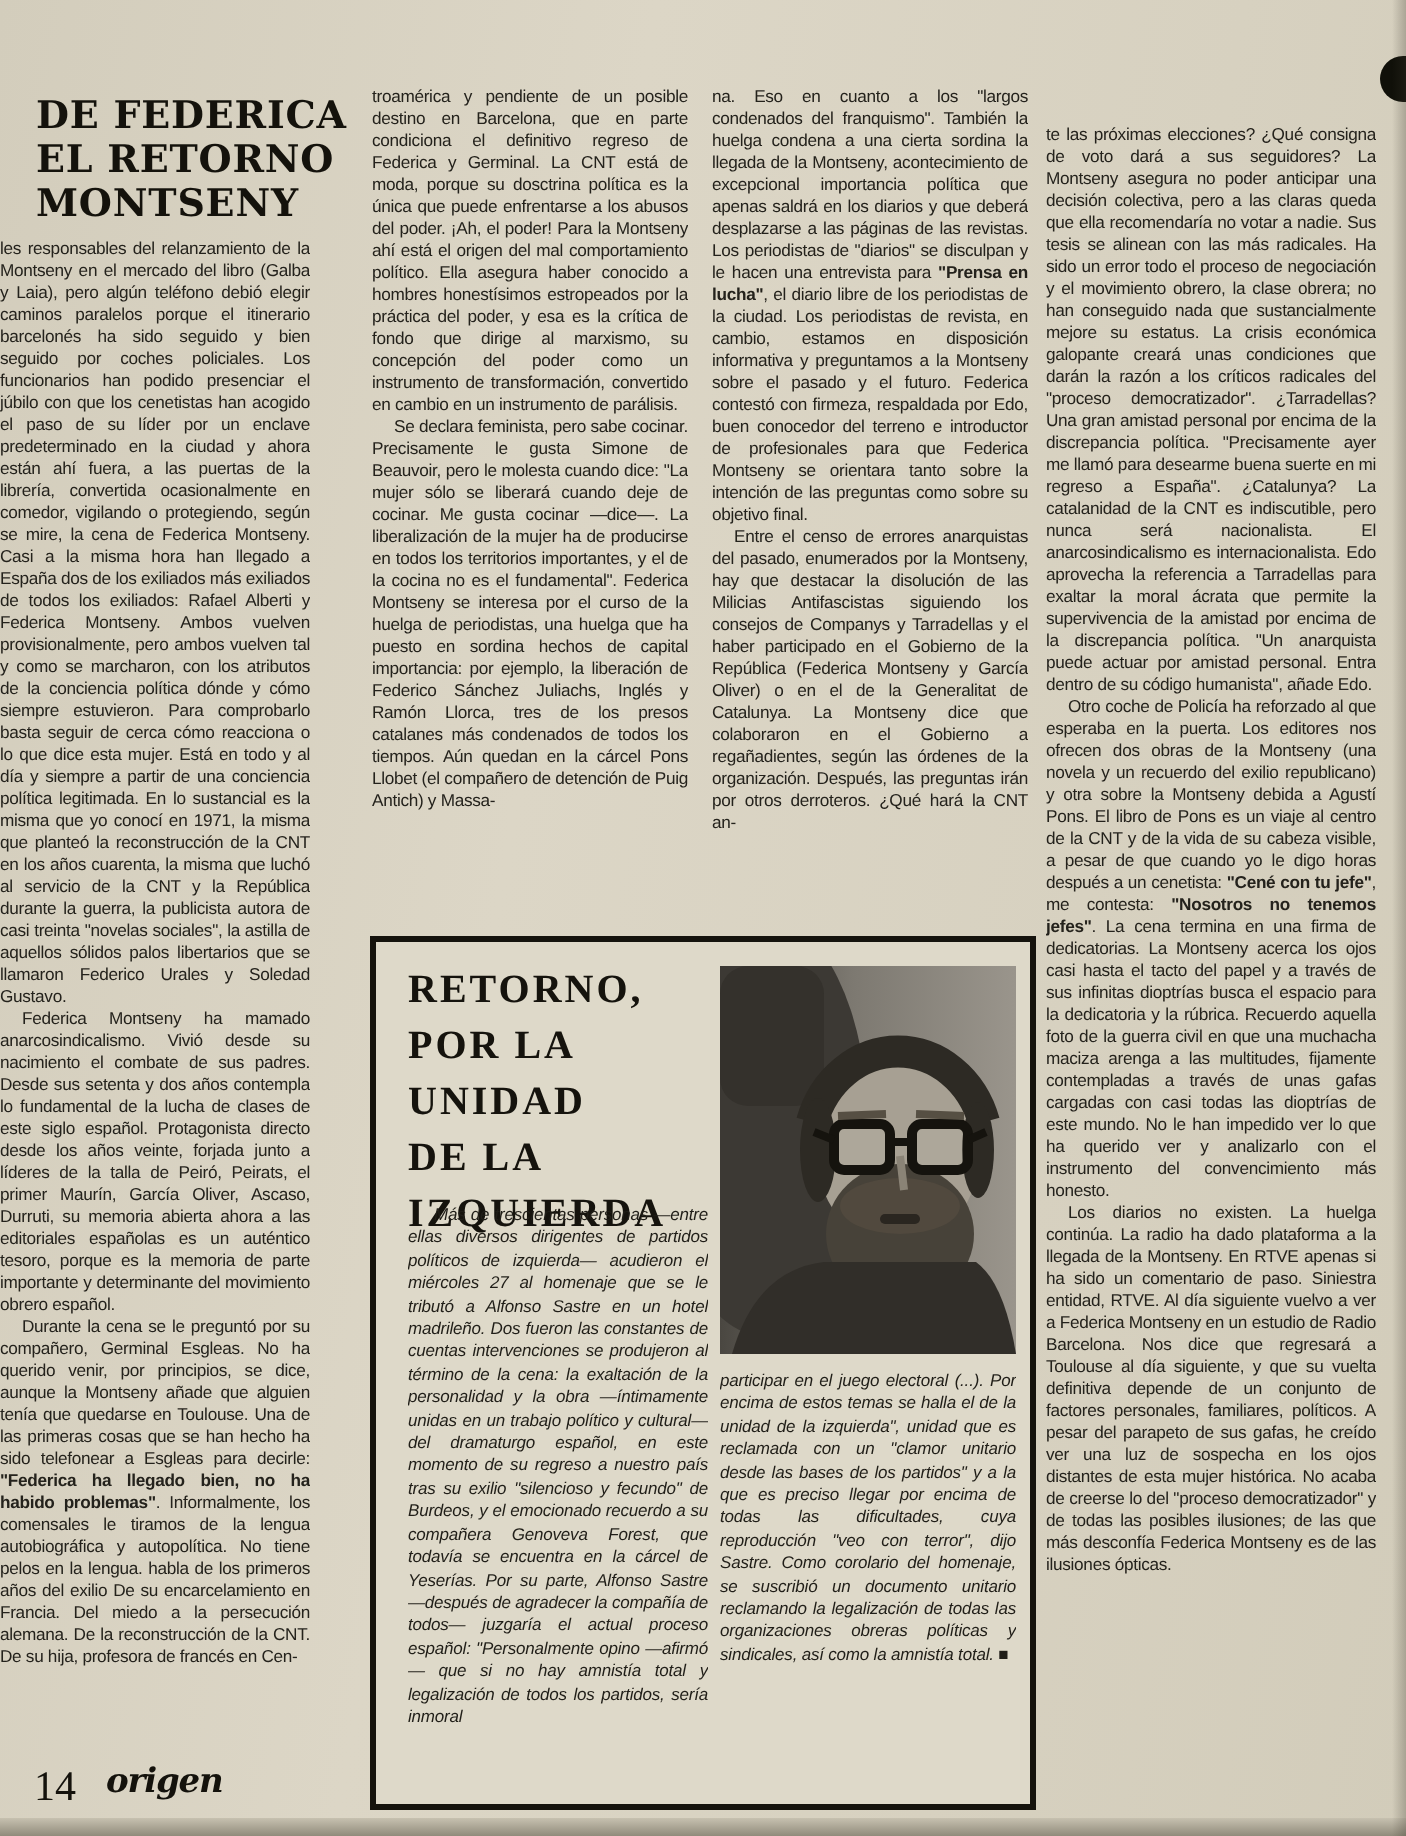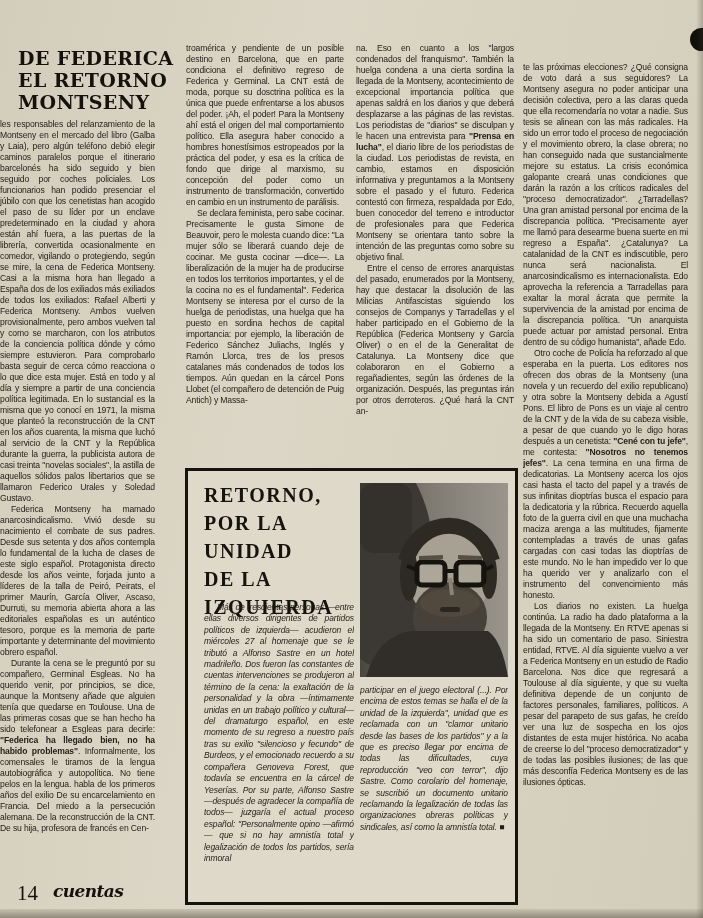--- a/index.html
+++ b/index.html
@@ -164,17 +164,17 @@
     <div class="box-text box-text-a">
         <p class="para">Más de trescientas personas —entre ellas diversos dirigentes de partidos políticos de izquierda— acudieron el miércoles 27 al homenaje que se le tributó a Alfonso Sastre en un hotel madrileño. Dos fueron las constantes de cuentas intervenciones se produjeron al término de la cena: la exaltación de la personalidad y la obra —íntimamente unidas en un trabajo político y cultural— del dramaturgo español, en este momento de su regreso a nuestro país tras su exilio "silencioso y fecundo" de Burdeos, y el emocionado recuerdo a su compañera Genoveva Forest, que todavía se encuentra en la cárcel de Yeserías. Por su parte, Alfonso Sastre —después de agradecer la compañía de todos— juzgaría el actual proceso español: "Personalmente opino —afirmó— que si no hay amnistía total y legalización de todos los partidos, sería inmoral</p>
       </div>
     <div class="box-text box-text-b">
         <p class="para">participar en el juego electoral (...). Por encima de estos temas se halla el de la unidad de la izquierda", unidad que es reclamada con un "clamor unitario desde las bases de los partidos" y a la que es preciso llegar por encima de todas las dificultades, cuya reproducción "veo con terror", dijo Sastre. Como corolario del homenaje, se suscribió un documento unitario reclamando la legalización de todas las organizaciones obreras políticas y sindicales, así como la amnistía total. ■</p>
       </div>
   </aside>
 
   <footer class="footer">
     <span class="pageno">14</span>
-    <span class="logo">cuentas</span>
+    <span class="logo">origen</span>
   </footer>
 
   <div class="bottom-edge"></div>
 </div>
 
 </body></html>

